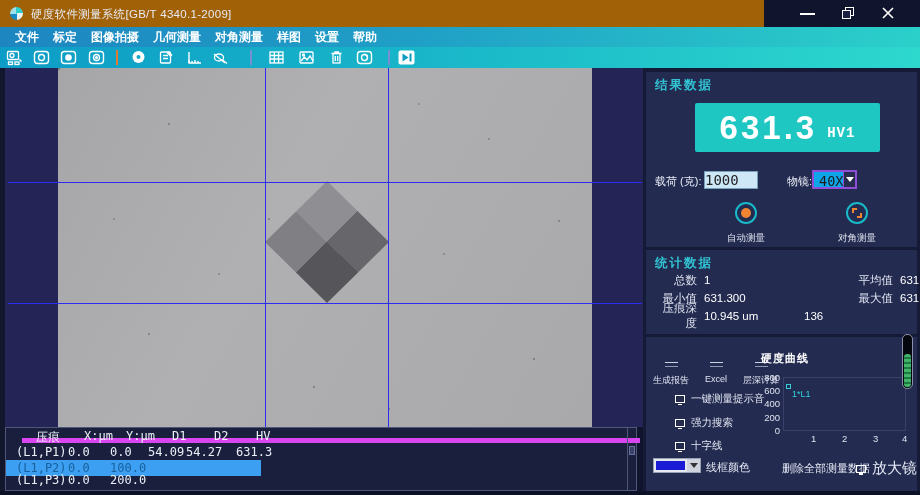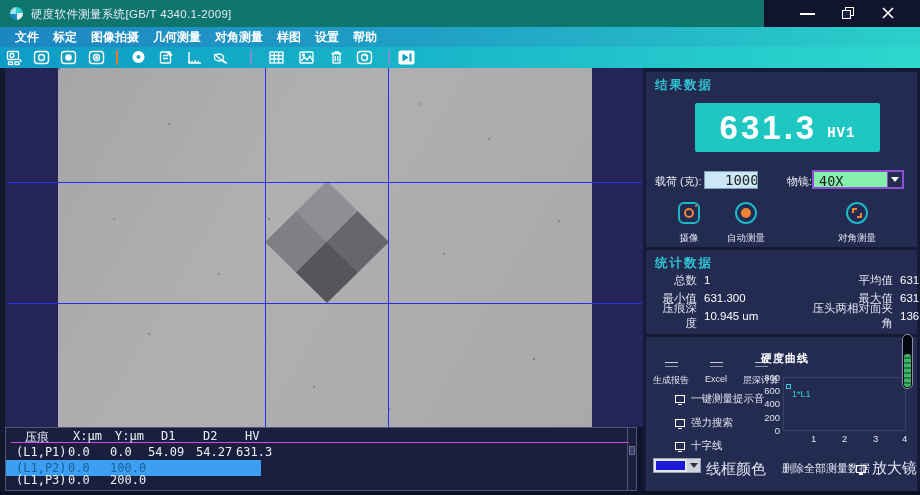--- a/index.html
+++ b/index.html
@@ -1,21 +1,21 @@
 <!DOCTYPE html>
 <html><head>
 <meta charset="utf-8">
 <style>
   * { margin:0; padding:0; box-sizing:border-box; }
   html,body { background:#000; }
   body { font-family:"Liberation Sans","DejaVu Sans",sans-serif; }
   #window { position:relative; width:920px; height:495px; background:#10142c; overflow:hidden; }
 
   
-  .titlebar { position:absolute; left:0; top:0; width:764px; height:27px; background:#0f766e; }
+  .titlebar { position:absolute; left:0; top:0; width:764px; height:27px; background:#a16207; }
   .app-icon { position:absolute; left:10px; top:7px; width:13px; height:13px; border-radius:50%;
               background:conic-gradient(#2fd0cb 0 90deg,#e8f4f8 90deg 180deg,#1a8ac4 180deg 270deg,#9fe0ea 270deg 360deg); }
   .app-title { position:absolute; left:31px; top:7px; font-size:11.5px; color:#e7eaf5; letter-spacing:.3px; }
   .btn-min { position:absolute; left:800px; top:13px; width:15px; height:2px; background:#fff; cursor:pointer; }
   .btn-max { position:absolute; left:842px; top:7px; width:13px; height:12px; cursor:pointer; }
   .btn-max .b1 { position:absolute; left:3px; top:0; width:9px; height:9px; border:1.5px solid #fff; }
   .btn-max .b2 { position:absolute; left:0; top:3px; width:9px; height:9px; border:1.5px solid #fff; background:#1b2140; }
   .btn-close { position:absolute; left:881px; top:6px; width:14px; height:14px; cursor:pointer; }
 
   
@@ -38,45 +38,45 @@
                       500px 152px rgba(60,60,62,.45), 360px 35px rgba(70,70,72,.4), 55px 150px rgba(70,70,72,.35); }
   .indent { position:absolute; left:260px; top:113px; width:124px; height:122px;
             clip-path:polygon(50% 0,100% 50%,50% 100%,0 50%);
             background:conic-gradient(from -45deg,#8f8f93 0 90deg,#67676b 90deg 180deg,#56565a 180deg 270deg,#7f7f84 270deg 360deg); }
   .vline { position:absolute; top:0; width:1px; height:359px; background:#2c2cf2; }
   .hline { position:absolute; left:3px; width:634px; height:1px; background:#2c2cf2; }
 
   
   .meas-table { position:absolute; left:5px; top:427px; width:632px; height:64px; background:#1a1f3e;
                 border:1px solid #4f5678; font-family:"DejaVu Sans Mono","Liberation Mono",monospace; color:#edf0f8; font-size:12px; }
-  .mt-head { position:absolute; left:5px; top:0; width:618px; height:15px; border-bottom:1px solid #d946ef; }
+  .mt-head { position:absolute; left:16px; top:0; width:618px; height:15px; border-bottom:5px solid #d946ef; }
   .mt-row { position:absolute; left:0; width:618px; height:16px; cursor:pointer; }
   .mt-cell { position:absolute; top:1px; white-space:nowrap; }
-  .c1{left:10px;} .c2{left:62px;} .c3{left:104px;} .c4{left:142px;} .c5{left:190px;} .c6{left:230px;}
+  .c1{left:10px;} .c2{left:62px;} .c3{left:104px;} .c4{left:142px;} .c5{left:180px;} .c6{left:230px;}
   .row-sel { background:#3d9ff1; color:#17619f; width:255px; }
   .mt-scroll { position:absolute; right:0; top:0; width:9px; height:62px; border-left:1px solid #4f5678; }
   .mt-thumb { position:absolute; left:1px; top:18px; width:6px; height:9px; background:#3a4168; border:1px solid #6a719a; }
 
   
   .rpanel { position:absolute; left:643px; top:68px; width:277px; height:427px; background:#151a36; }
   .card { position:absolute; left:3px; width:271px; background:#232b50; }
   .card-title { position:absolute; left:9px; top:5px; color:#31c3d3; font-size:12.5px; font-weight:700; letter-spacing:2px; }
   #card-result { top:4px; height:175px; }
   #card-stats { top:182px; height:84px; }
   #card-tools { top:269px; height:154px; }
 
   .hv-box { position:absolute; left:49px; top:31px; width:185px; height:49px; background:#1fc7c3; border-radius:2px;
             display:flex; align-items:center; justify-content:center; }
   .hv-num { color:#fff; font-size:33px; font-weight:700; letter-spacing:3px; }
   .hv-unit { color:#fff; font-size:14px; font-weight:700; margin-left:10px; margin-top:10px; letter-spacing:1px;font-family:Liberation Mono, monospace; }
 
   .fld-label { position:absolute; color:#e8ecf6; font-size:11px; white-space:nowrap; }
   .load-input { position:absolute; left:58px; top:99px; width:54px; height:18px; background:#cde7f6; border:1px solid #7aa0b8;
-                font-family:"DejaVu Sans Mono",monospace; font-size:14px; color:#222; padding-left:20px; }
-  .obj-select { position:absolute; left:166px; top:98px; width:92px; height:19px; border:2px solid #8e4fd6; background:#86efac;
+                font-family:"DejaVu Sans Mono",monospace; font-size:14px; color:#222; padding-left:0; }
+  .obj-select { position:absolute; left:166px; top:98px; width:45px; height:19px; border:2px solid #8e4fd6; background:#0ea5e9;
                 display:flex; cursor:pointer; }
   .obj-val { flex:1; font-size:13.5px; color:#1c1c1c; padding:1px 0 0 5px; font-family:"DejaVu Sans Mono",monospace; }
   .obj-arrow { width:15px; background:#262c4e; border-left:1px solid #8e4fd6; display:flex; align-items:center; justify-content:center; }
   .tri-down { width:0; height:0; border-left:4px solid transparent; border-right:4px solid transparent; border-top:5px solid #fff; }
 
   .mbtn { position:absolute; top:130px; width:58px; text-align:center; cursor:pointer; }
   .mbtn-label { display:block; margin-top:4px; color:#dfe3f0; font-size:9.5px; white-space:nowrap; }
   .ic-cam { display:inline-block; position:relative; width:22px; height:22px; border:2px solid #19b9c8; border-radius:6px; }
   .ic-cam .ring { position:absolute; left:4px; top:4px; width:10px; height:10px; border:2px solid #ef8432; border-radius:50%; }
   .ic-cam .dot { position:absolute; right:1px; top:1px; width:2px; height:2px; background:#ef8432; border-radius:50%; }
@@ -106,21 +106,21 @@
   .chk-row { position:absolute; left:22px; display:flex; align-items:center; cursor:pointer;padding-left:7px; }
   .mon-icon { position:relative; width:10px; height:8px; border:1.2px solid #fff; margin-right:6px; }
   .mon-icon::after { content:""; position:absolute; left:2px; bottom:-3px; width:4px; height:1.5px; background:#fff; }
   .chk-label { color:#e0e4f0; font-size:10.5px; white-space:nowrap; }
 
   .color-dd { position:absolute; left:7px; top:121px; width:48px; height:15px; background:#e6e8f0; border:1px solid #9aa0b4;
               display:flex; cursor:pointer; }
   .swatch { flex:1; margin:2px; background:#1b1bd6; }
   .dd-arrow { width:13px; background:#cfd3de; display:flex; align-items:center; justify-content:center; }
   .dd-arrow .tri-down { border-top-color:#333; }
-  .color-label { position:absolute; left:60px; top:123px; color:#e0e4f0; font-size:15px;text-align:right; }
+  .color-label { position:absolute; left:60px; top:123px; color:#e0e4f0; font-size:11px;text-align:right; }
   .delete-all { position:absolute; left:136px; top:124px; color:#e4e8f4; font-size:11px; cursor:pointer; }
   .magnifier { position:absolute; left:210px; top:122px; display:flex; align-items:center; cursor:pointer; }
   .mag-label { color:#e4e8f4; font-size:15px; }
 
   .level-ind { position:absolute; left:256px; top:-3px; width:11px; height:55px; border:1px solid #8a8fa8; border-radius:5px;
                background:#05070f; overflow:hidden; }
   .level-fill { position:absolute; left:1px; right:1px; bottom:1px; height:33px; border-radius:3px;
                 background:repeating-linear-gradient(180deg,#41b469 0 3px,#1e7a40 3px 5px); }
 
   .edge-bottom { position:absolute; left:0; top:491px; width:920px; height:4px; background:#0d1126; }
@@ -304,24 +304,20 @@
         <span class="hv-unit">HV1</span>
       </div>
       <span class="fld-label" style="left:9px;top:102px">载荷 (克):</span>
       <input class="load-input" value="1000" style="">
       <span class="fld-label" style="left:141px;top:102px">物镜:</span>
       <div class="obj-select">
         <span class="obj-val">40X</span>
         <span class="obj-arrow">
             <span class="tri-down"></span>
           </span>
-      </div>
-      <div class="mbtn" style="left:14px">
-        <span class="ic-cam"><span class="ring"></span><span class="dot"></span></span>
-        <span class="mbtn-label">摄像</span>
       </div>
       <div class="mbtn" style="left:71px">
         <span class="ic-round"><span class="solid"></span></span>
         <span class="mbtn-label">自动测量</span>
       </div>
       <div class="mbtn" style="left:182px">
         <span class="ic-round"><span class="ctl"></span><span class="cbr"></span></span>
         <span class="mbtn-label">对角测量</span>
       </div>
     </div>
@@ -332,21 +328,20 @@
         <span class="sg-label">总数</span>
         <span class="sg-val">1</span>
         <span class="sg-label">平均值</span>
         <span class="sg-val">631.300</span>
         <span class="sg-label">最小值</span>
         <span class="sg-val">631.300</span>
         <span class="sg-label">最大值</span>
         <span class="sg-val">631.300</span>
         <span class="sg-label">压痕深度</span>
         <span class="sg-val">10.945 um</span>
-        <span class="sg-label">压头两相对面夹角</span>
         <span class="sg-val">136</span>
       </div>
     </div>
 
     <div class="card" id="card-tools">
       <div class="rep-btn" style="left:2px;width:46px">
         <span class="rep-ic"></span>
         <span class="rep-label">生成报告</span>
       </div>
       <div class="rep-btn" style="left:50px;width:40px">

